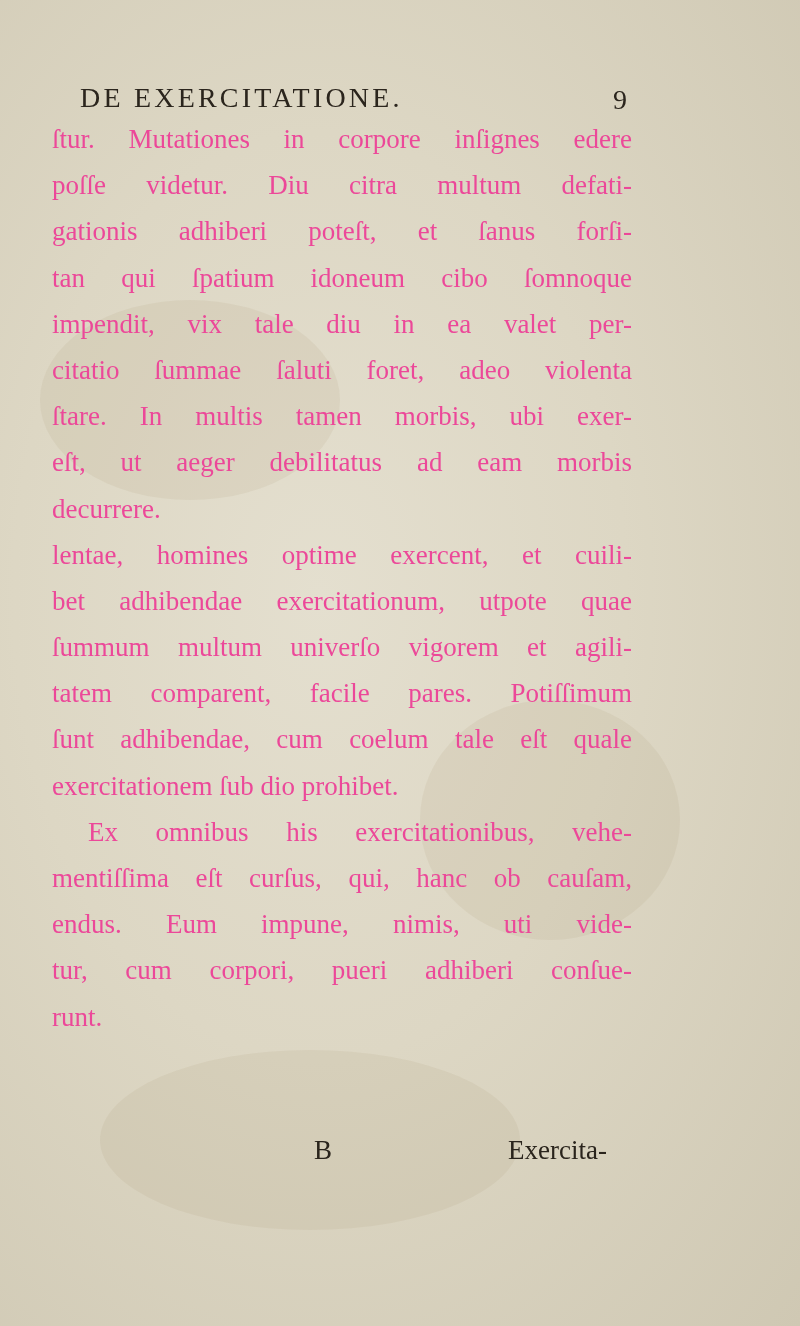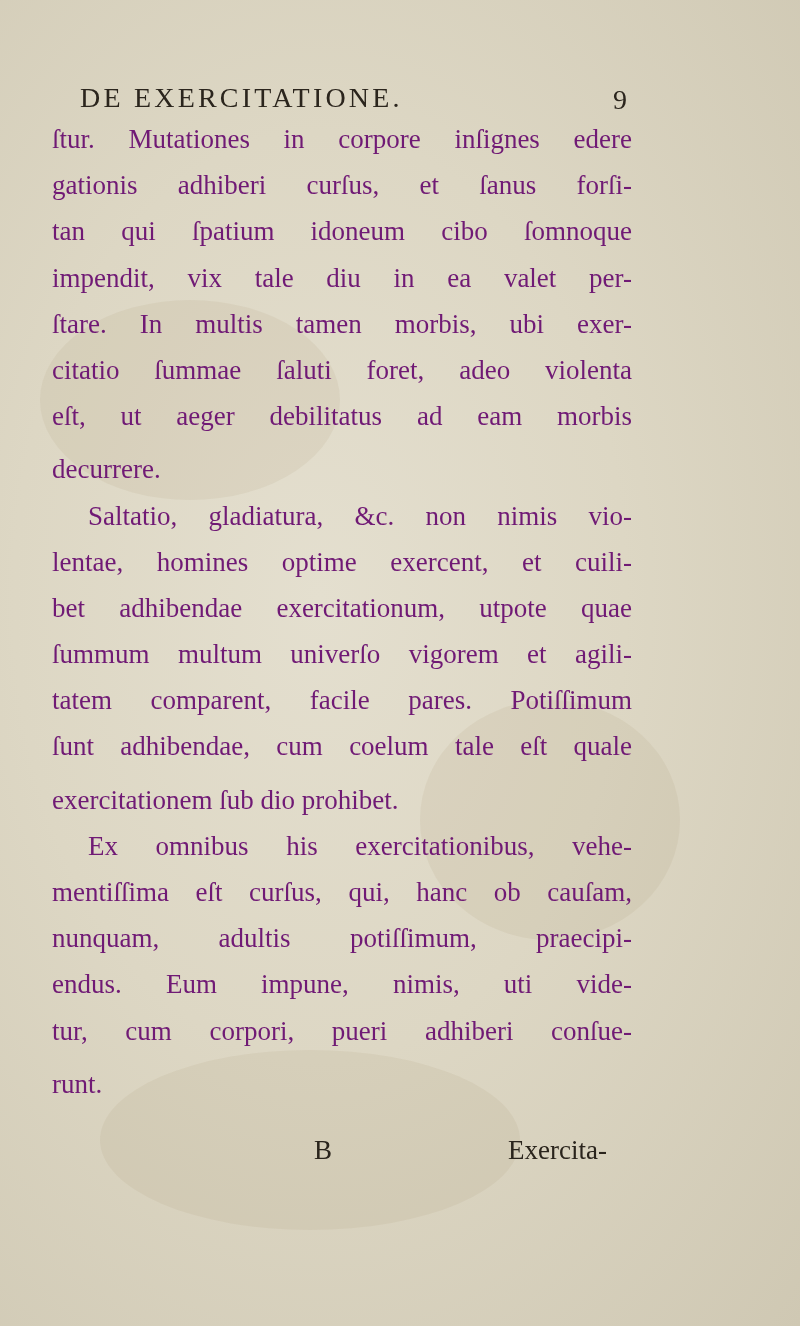--- a/index.html
+++ b/index.html
@@ -56,25 +56,24 @@
       top: 116px;
       width: 580px;
     }
     .line {
       height: 46.2px;
       font-size: 27px;
       line-height: 46.2px;
       white-space: nowrap;
       text-align: justify;
       text-align-last: justify;
-      color: #701a75;
+      color: #ec4899;
     }
     .line.last {
       text-align-last: left;
-      margin-top: 7px;
     }
     .line.indent {
       padding-left: 36px;
     }
     .catchline {
       position: absolute;
       top: 1135px;
       left: 0;
       width: 800px;
       height: 40px;
@@ -99,37 +98,36 @@
   <div class="stain" style="left:420px;top:700px;width:260px;height:240px;"></div>
   <div class="stain" style="left:100px;top:1050px;width:420px;height:180px;"></div>
 
   <div class="header">
     <span class="running-title">DE EXERCITATIONE.</span>
     <span class="page-number">9</span>
   </div>
 
   <div class="body-text" id="body-text">
     <div class="line">ſtur. Mutationes in corpore inſignes edere</div>
-    <div class="line">gationis adhiberi curſus, et ſanus forſi-</div>
+    <div class="line">poſſe videtur. Diu citra multum defati-</div>
+    <div class="line">gationis adhiberi poteſt, et ſanus forſi-</div>
     <div class="line">tan qui ſpatium idoneum cibo ſomnoque</div>
     <div class="line">impendit, vix tale diu in ea valet per-</div>
+    <div class="line">citatio ſummae ſaluti foret, adeo violenta</div>
     <div class="line">ſtare. In multis tamen morbis, ubi exer-</div>
-    <div class="line">citatio ſummae ſaluti foret, adeo violenta</div>
     <div class="line">eſt, ut aeger debilitatus ad eam morbis</div>
     <div class="line last">decurrere.</div>
-    <div class="line indent">Saltatio, gladiatura, &amp;c. non nimis vio-</div>
     <div class="line">lentae, homines optime exercent, et cuili-</div>
     <div class="line">bet adhibendae exercitationum, utpote quae</div>
     <div class="line">ſummum multum univerſo vigorem et agili-</div>
     <div class="line">tatem comparent, facile pares. Potiſſimum</div>
     <div class="line">ſunt adhibendae, cum coelum tale eſt quale</div>
     <div class="line last">exercitationem ſub dio prohibet.</div>
     <div class="line indent">Ex omnibus his exercitationibus, vehe-</div>
     <div class="line">mentiſſima eſt curſus, qui, hanc ob cauſam,</div>
-    <div class="line">nunquam, adultis potiſſimum, praecipi-</div>
     <div class="line">endus. Eum impune, nimis, uti vide-</div>
     <div class="line">tur, cum corpori, pueri adhiberi conſue-</div>
     <div class="line last">runt.</div>
   </div>
 
   <div class="catchline">
     <span class="signature">B</span>
     <span class="catchword">Exercita-</span>
   </div>
 </div>

